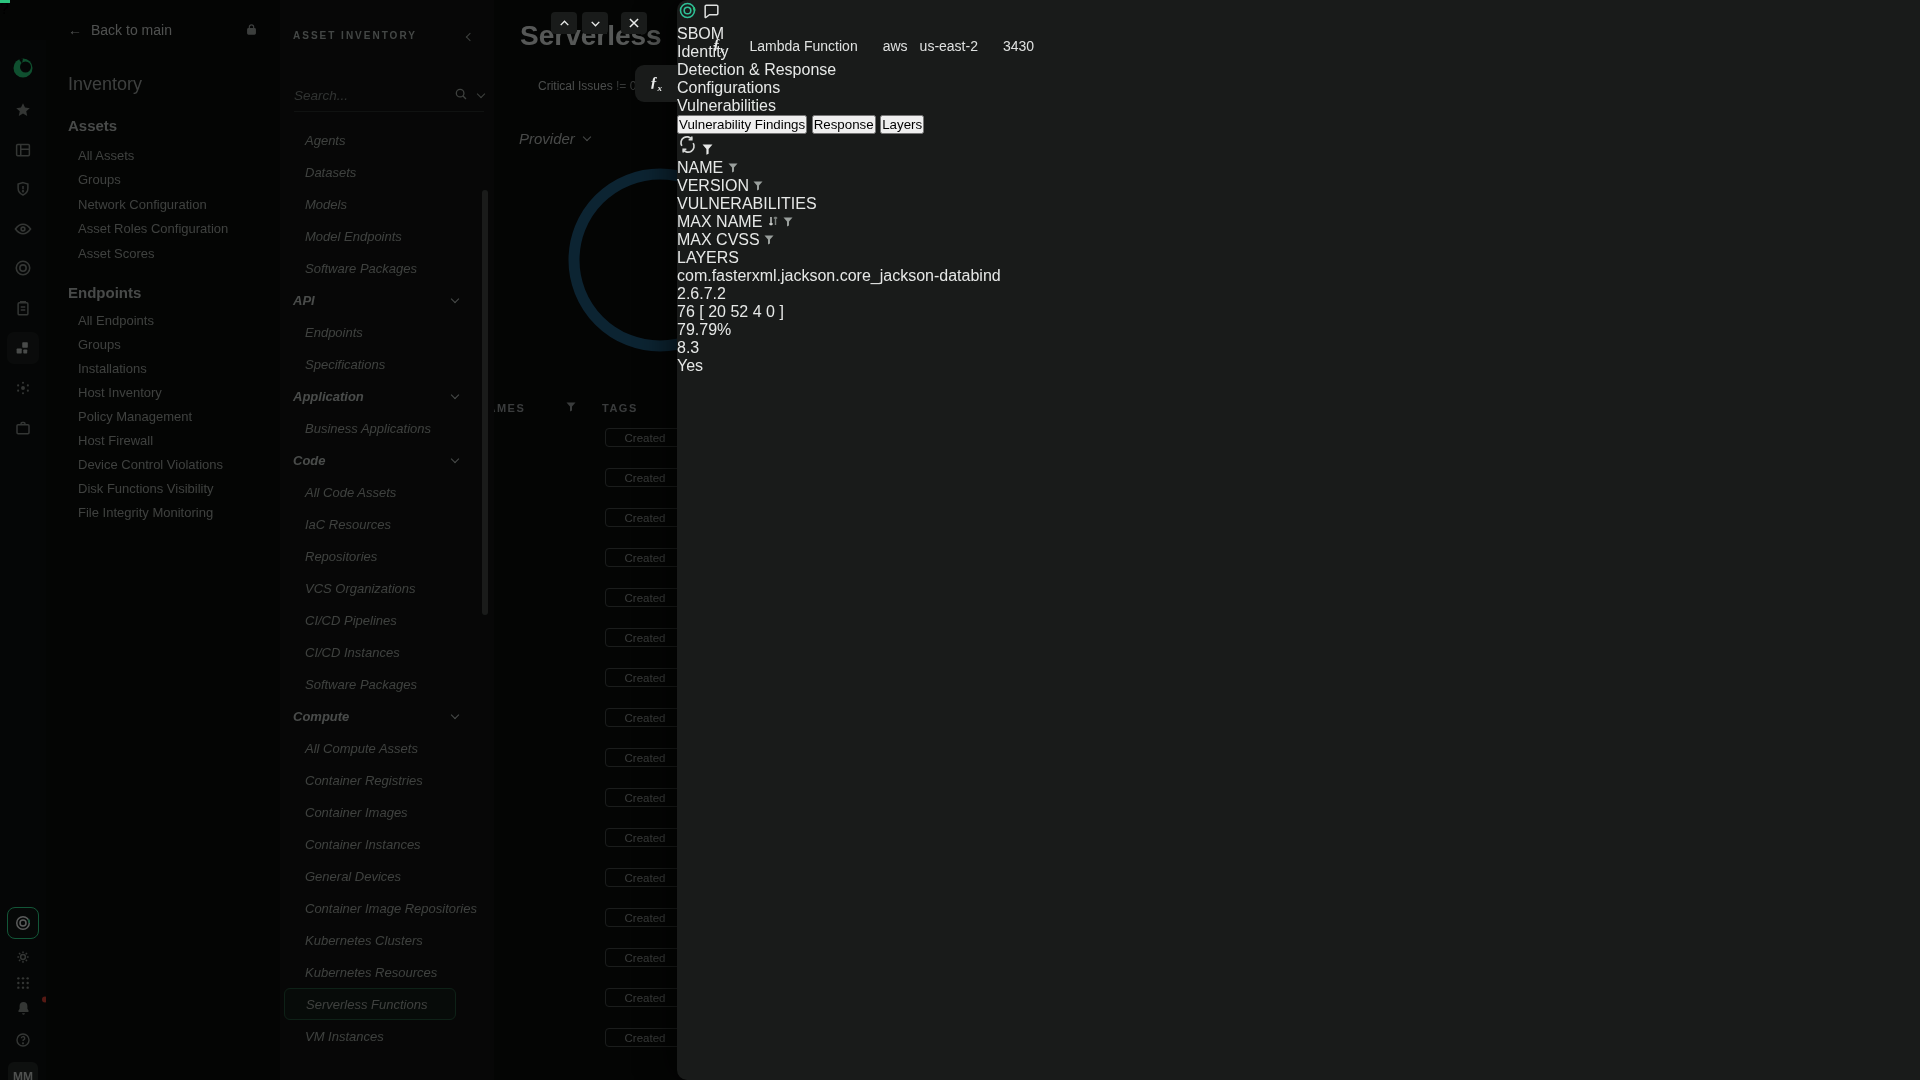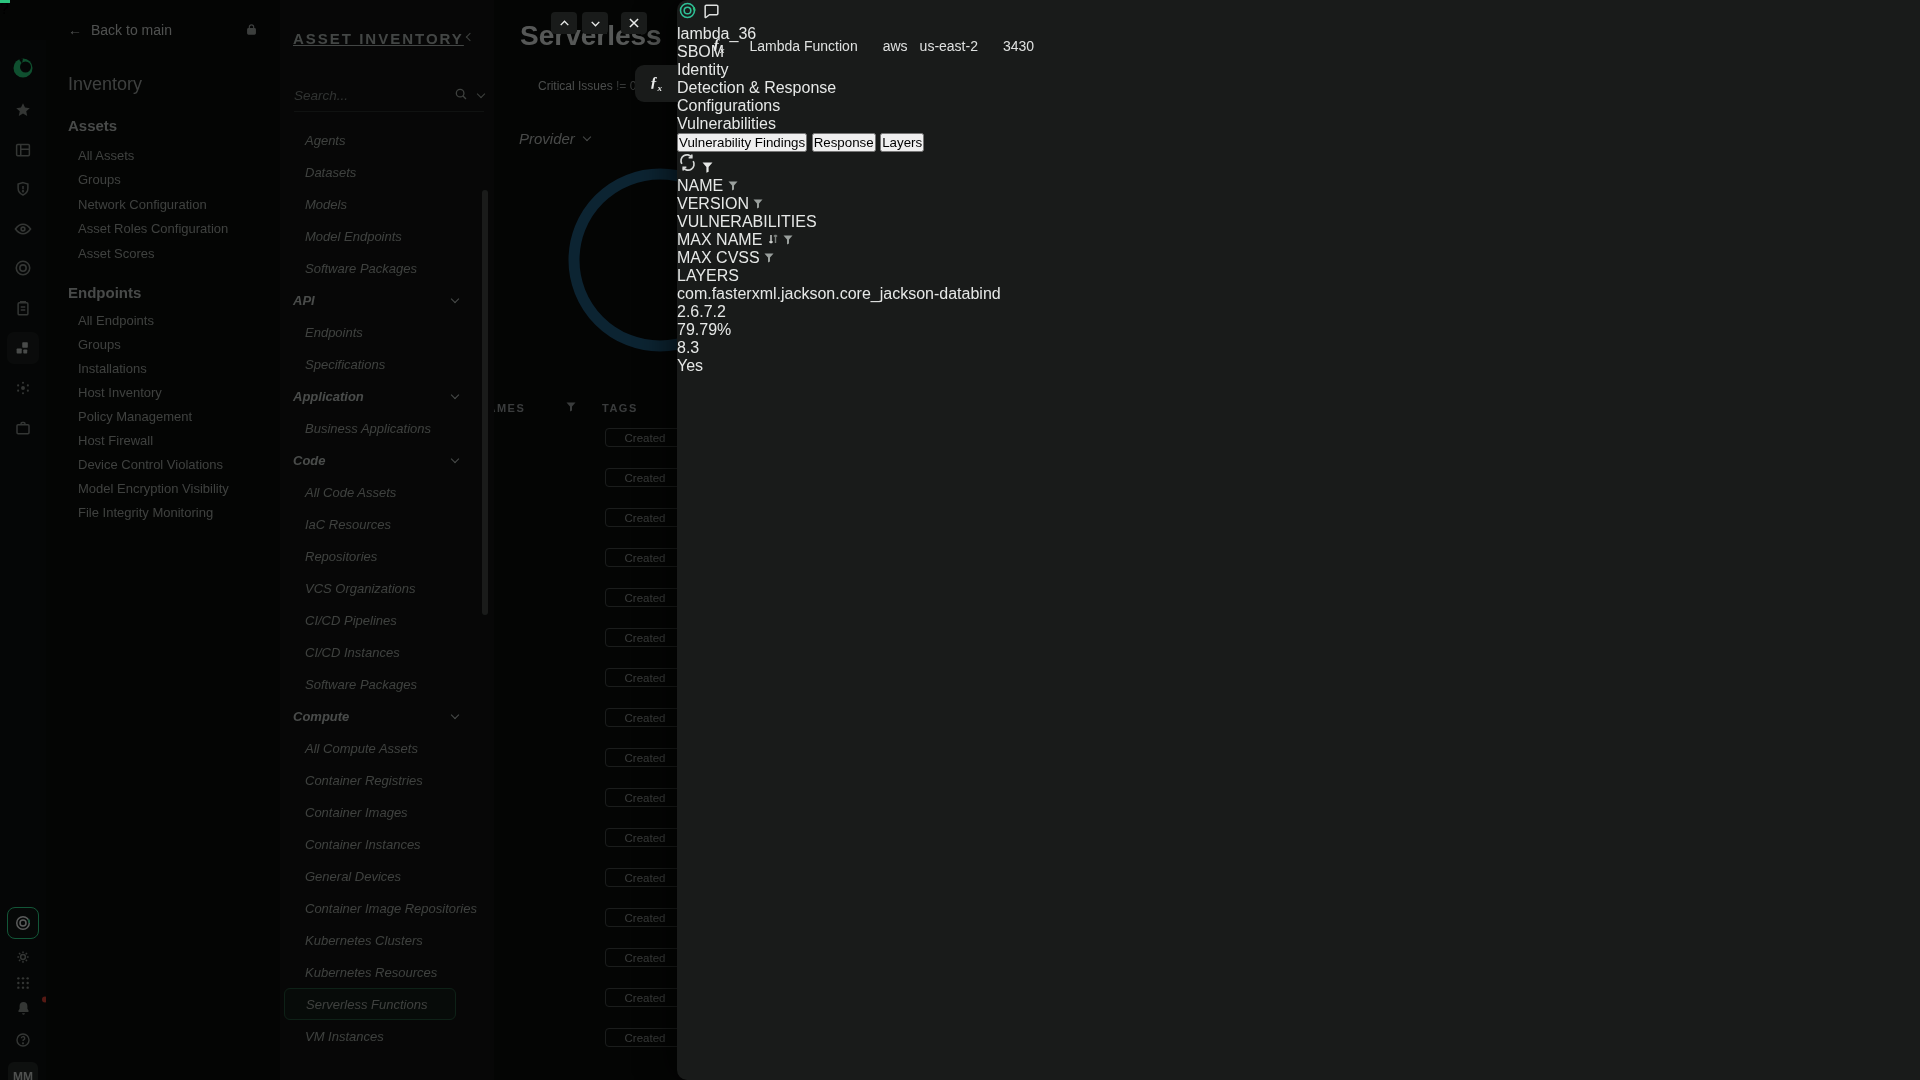--- a/index.html
+++ b/index.html
@@ -22,21 +22,21 @@
   .nav { position:absolute; left:46px; top:0; width:234px; height:100%; background:#0a0c0b; z-index:9; color:#9aa09c; }
   .back-row { position:absolute; left:22px; top:22px; display:flex; align-items:center; gap:9px; font-size:14px; color:#b4b8b5; }
   .lock { position:absolute; right:22px; top:22px; color:#8a8f8c; }
   .nav-title { position:absolute; left:22px; top:74px; font-size:18px; color:#8d928f; }
   .nav-sec { position:absolute; left:22px; font-size:15px; font-weight:bold; color:#a4a9a6; }
   .nav-list { position:absolute; left:32px; right:8px; }
   .nav-item { height:24.5px; display:flex; align-items:center; font-size:13px; color:#8f948f; cursor:default; }
 
   
   .ai { position:absolute; left:280px; top:0; width:214px; height:100%; background:#101211; z-index:10; }
-  .ai-head { position:absolute; left:13px; top:30px; font-size:15px; letter-spacing:2px; color:#9aa09d; font-weight:bold;text-decoration:underline; }
+  .ai-head { position:absolute; left:13px; top:30px; font-size:10px; letter-spacing:2px; color:#9aa09d; font-weight:bold; }
   .ai-collapse { position:absolute; right:9px; top:26px; width:18px; height:18px; border:1px solid #33373"; border:1px solid #343836; border-radius:4px;
                  display:flex; align-items:center; justify-content:center; color:#8f948f; }
   .ai-search { position:absolute; left:14px; right:10px; top:86px; height:26px; display:flex; align-items:center;
                border-bottom:1px solid #262927; padding-bottom:6px; }
   .ai-search .ph { font-size:13.5px; font-style:italic; color:#6e7371; flex:1; }
   .ai-list { position:absolute; left:0; right:0; top:124px; }
   .ai-row { height:32px; display:flex; align-items:center; padding-left:25px; padding-right:10px; font-size:13px;
             font-style:italic; color:#8f948f; position:relative; cursor:default; }
   .ai-row.section { padding-left:13px; color:#a7aca9; font-weight:bold; }
   .ai-row .ai-chev { display:none; }
@@ -320,21 +320,21 @@
 
         <div class="nav-item" style="height:24px">
           <span>Host Firewall</span>
         </div>
 
         <div class="nav-item" style="height:24px">
           <span>Device Control Violations</span>
         </div>
 
         <div class="nav-item" style="height:24px">
-          <span>Model Encryption Visibility</span>
+          <span>Disk Functions Visibility</span>
         </div>
 
         <div class="nav-item" style="height:24px">
           <span>File Integrity Monitoring</span>
         </div>
 
     </div>
   </div>
 
   <div class="ai">
@@ -641,21 +641,20 @@
           </svg>
       </span>
       <span class="pa-ic">
         <svg width="19" height="19" viewBox="0 0 24 24" fill="none" stroke="#dfe1e0" stroke-width="1.9">
             <path d="M4 5.5A1.5 1.5 0 0 1 5.5 4h13A1.5 1.5 0 0 1 20 5.5v9a1.5 1.5 0 0 1-1.5 1.5H9.5L4.8 19.6A.5.5 0 0 1 4 19.2z"></path>
           </svg>
       </span>
       <span class="kebab"><i></i><i></i><i></i></span>
     </div>
 
-    <div class="p-title">lambda_36</div>
 
     <div class="tabs">
 
 
         <div class="tab">
           <span>SBOM</span>
         </div>
 
         <div class="tab">
           <span>Identity</span>
@@ -737,20 +736,50 @@
             </svg></span>
       </div>
       <div class="c6">
         <span class="clip-label">LAYERS</span>
       </div>
     </div>
 
     <div class="trow">
       <div class="c0"><span>com.fasterxml.jackson.core_jackson-databind</span></div>
       <div class="c1"><span>2.6.7.2</span></div>
+      <div class="c2">
+        <span class="vuln-cell">
+          <span class="vuln-total">76</span>
+          <span class="brk">[</span>
+          <span class="vuln-cell">
+            
+              <span class="sev">
+                <i class="dot" style="background: rgb(155, 39, 30);"></i>
+                <span>20</span>
+              </span>
+            
+              <span class="sev">
+                <i class="dot" style="background: rgb(217, 69, 58);"></i>
+                <span>52</span>
+              </span>
+            
+              <span class="sev">
+                <i class="dot" style="background: rgb(239, 162, 59);"></i>
+                <span>4</span>
+              </span>
+            
+              <span class="sev">
+                <i class="dot" style="background: rgb(63, 156, 232);"></i>
+                <span>0</span>
+              </span>
+            
+          </span>
+          <span class="brk">]</span>
+        </span>
+      </div>
       <div class="c3"><span>79.79%</span></div>
       <div class="c4"><span>8.3</span></div>
       <div class="c5"><span>Yes</span></div>
       <div class="c6"></div>
     </div>
 
     <div class="hscroll"></div>
   </div>
 
   <div class="help-fab">

